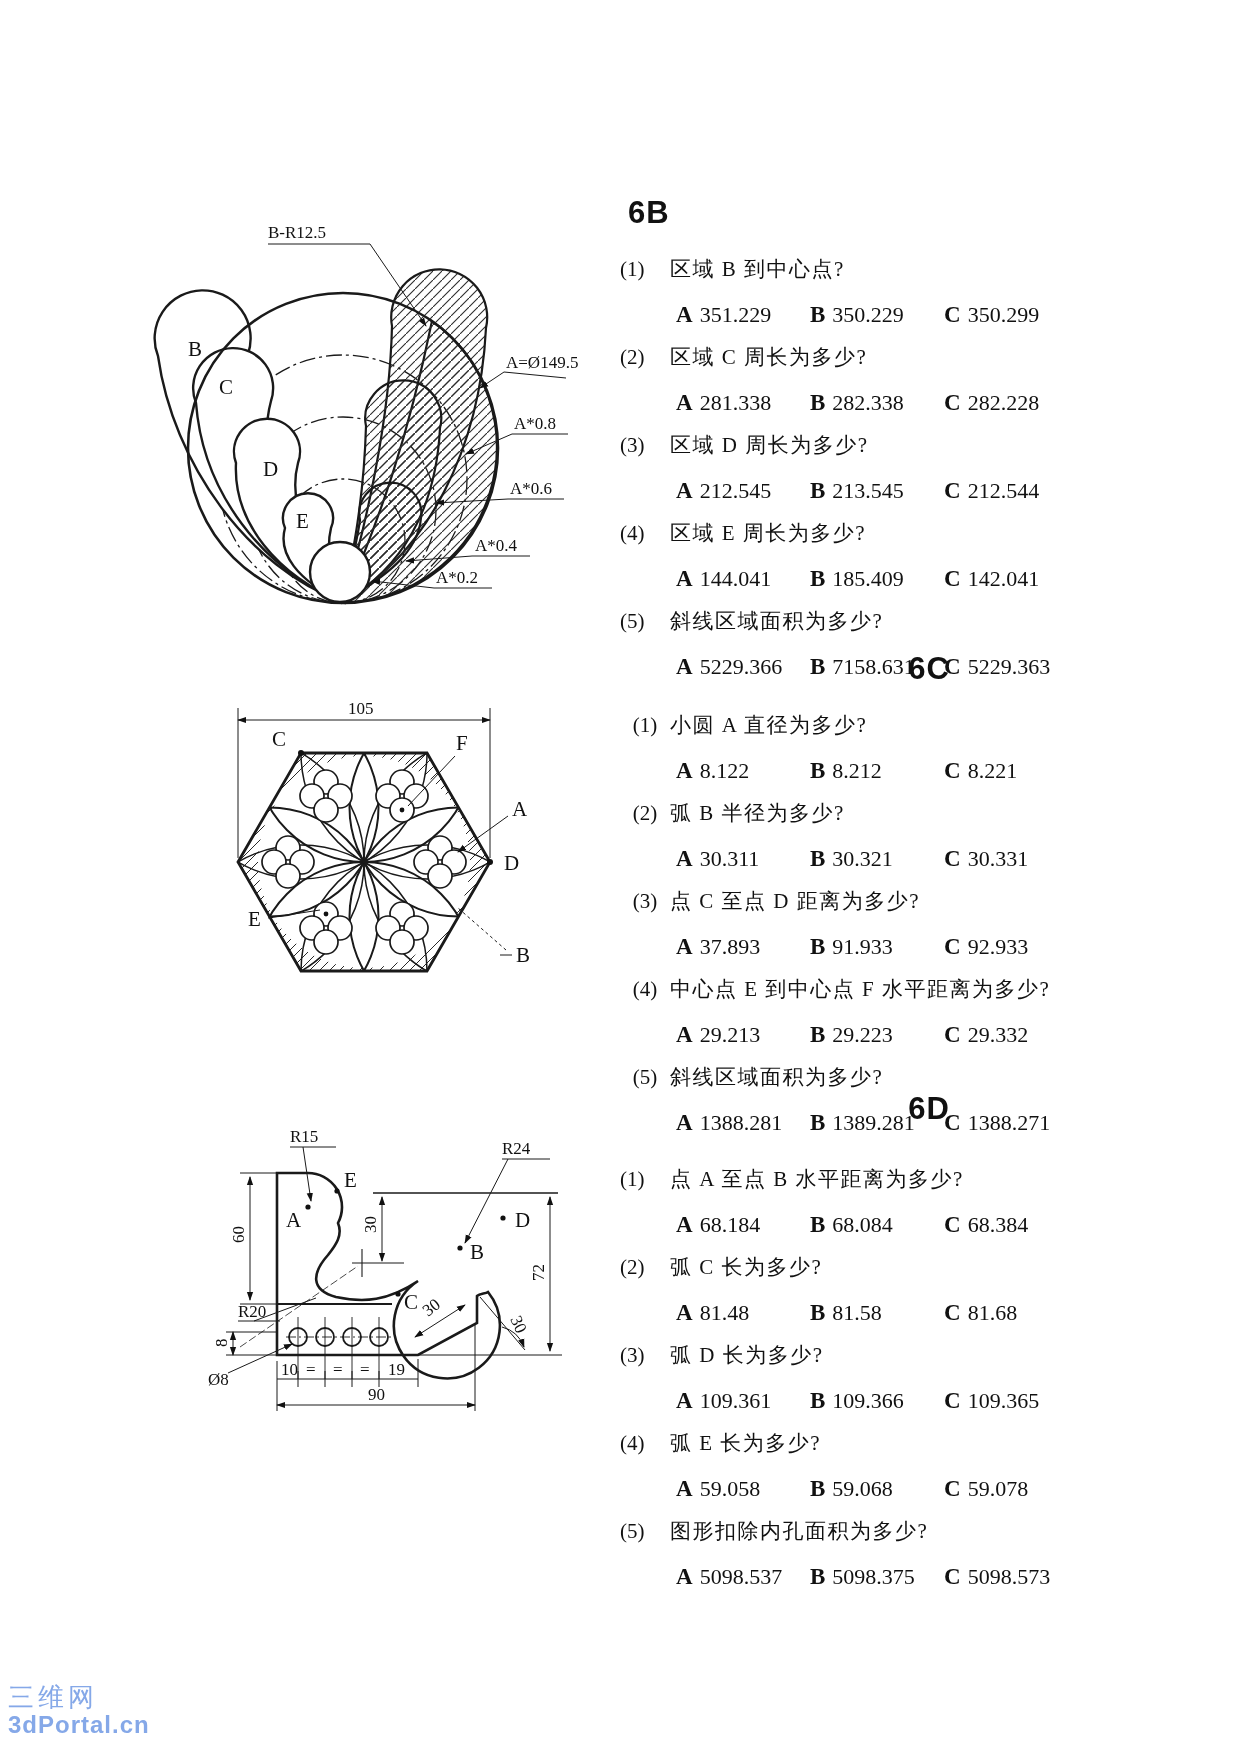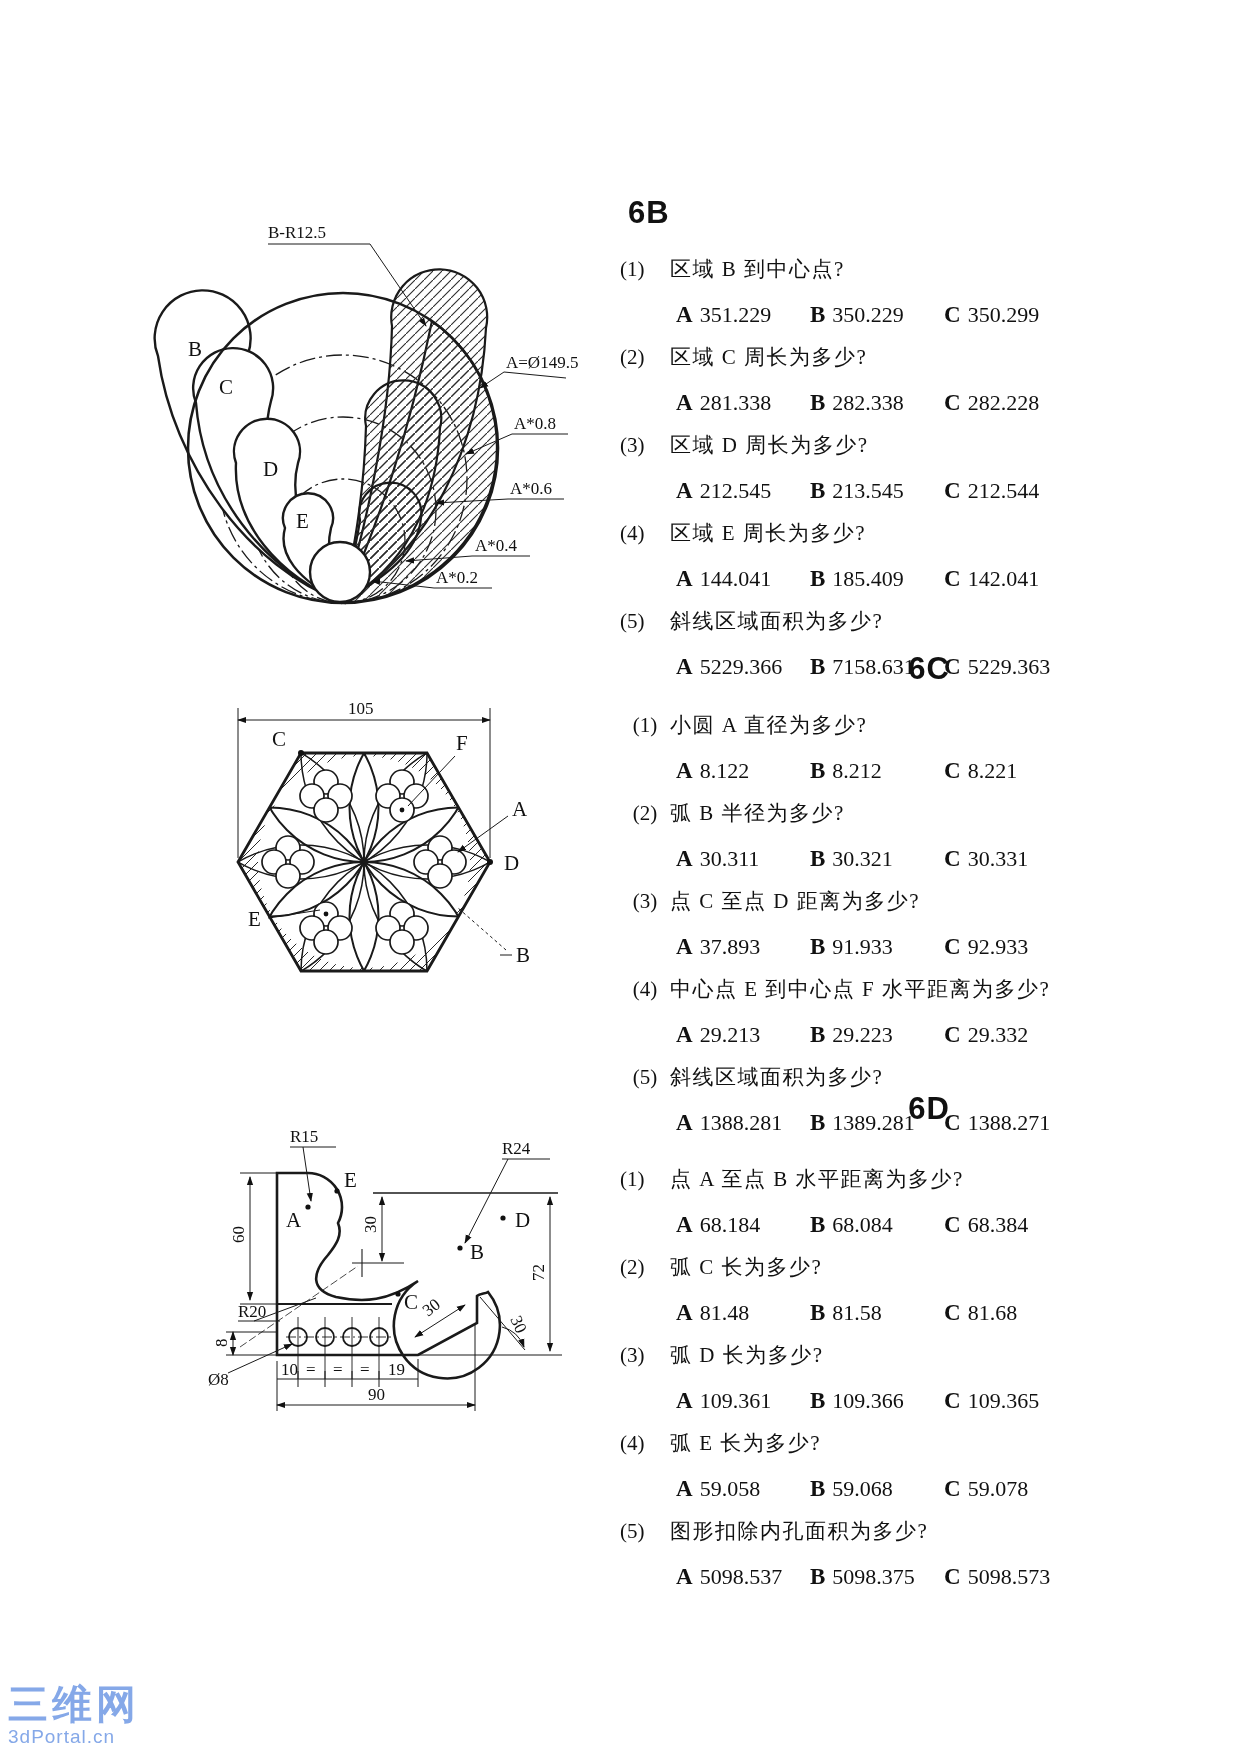--- a/index.html
+++ b/index.html
@@ -19,22 +19,22 @@
   .q{margin-bottom:12px;}
   .q-line{font-size:21px;line-height:27px;margin-bottom:18px;display:flex;}
   .q-num{width:50px;flex:0 0 50px;}
   .q-text{letter-spacing:1.5px;}
   .a-line{display:flex;margin-left:56px;font-size:22px;line-height:27px;margin-bottom:16px;}
   .opt{width:134px;flex:0 0 134px;display:flex;align-items:baseline;}
   .opt:last-child{width:auto;flex:1 0 auto;}
   .opt-letter{font-weight:bold;font-size:23px;margin-right:7px;}
   .watermark{position:absolute;left:8px;top:1684px;color:#85a8e8;
              font-family:"Liberation Sans","DejaVu Sans",sans-serif;line-height:1;}
-  .wm-1{font-size:40px;font-weight:bold;letter-spacing:4px;}
-  .wm-2{font-size:19px;font-weight:normal;letter-spacing:1px;margin-top:3px;}
+  .wm-1{font-size:26px;font-weight:normal;letter-spacing:4px;}
+  .wm-2{font-size:24px;font-weight:bold;letter-spacing:1px;margin-top:3px;}
   svg text{font-family:"Liberation Serif","DejaVu Serif",serif;fill:#111;}
   svg .dimtxt{font-size:17px;}
   svg .lbl{font-size:21px;}
 </style>
 </head>
 <body>
 
 <div class="page">
 
   <svg id="fig6b" class="figure" width="500" height="425" viewBox="0 0 500 425">

